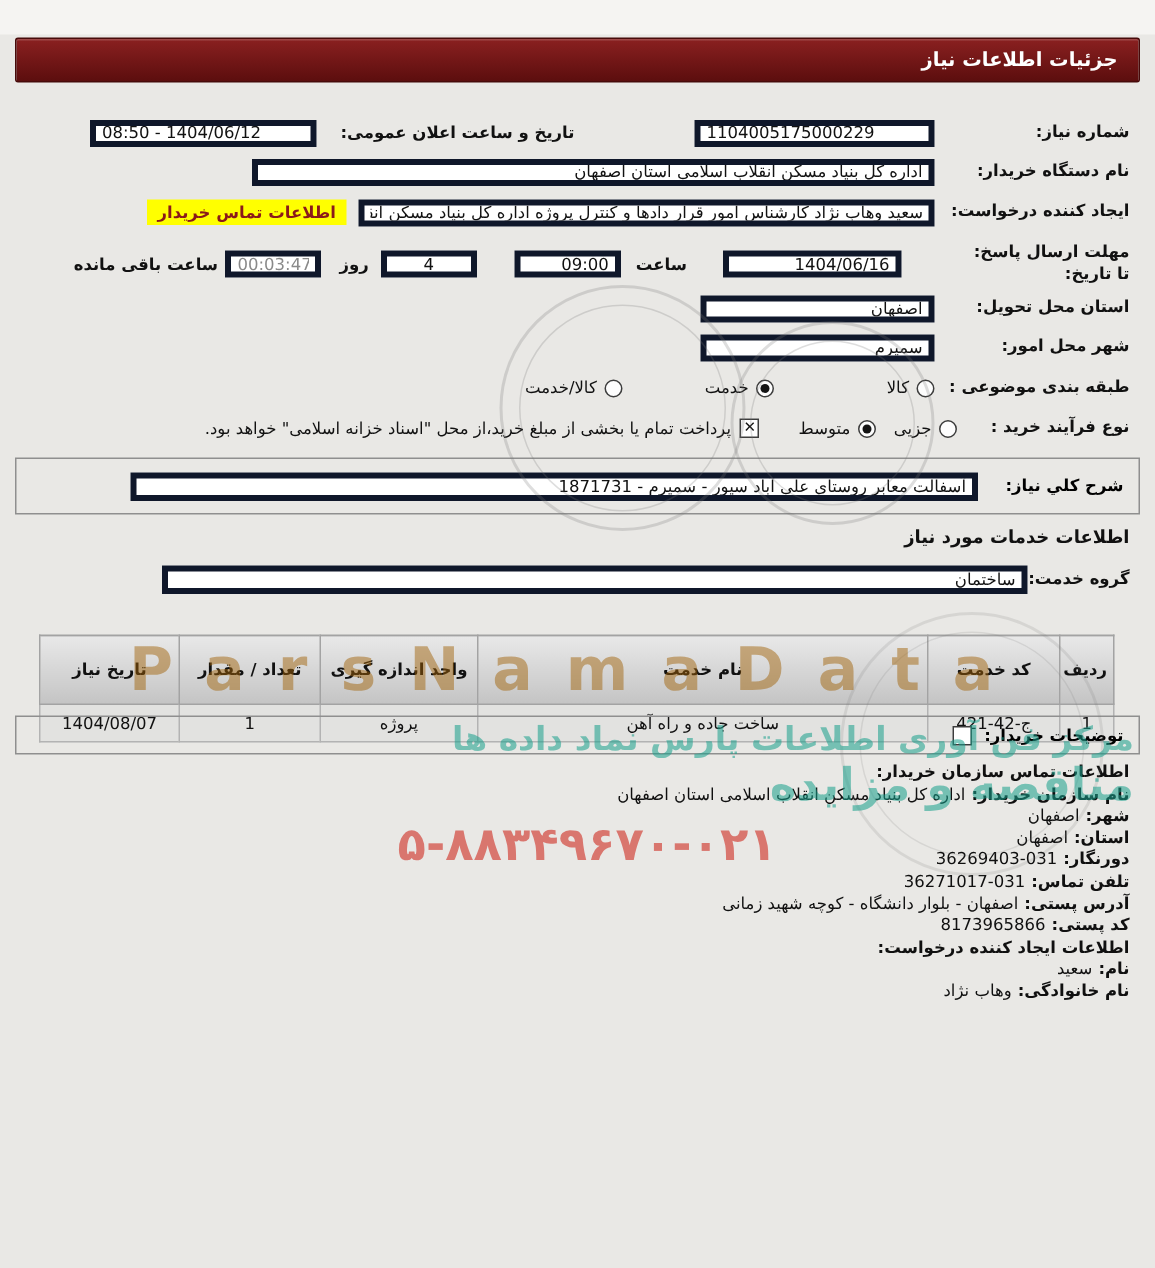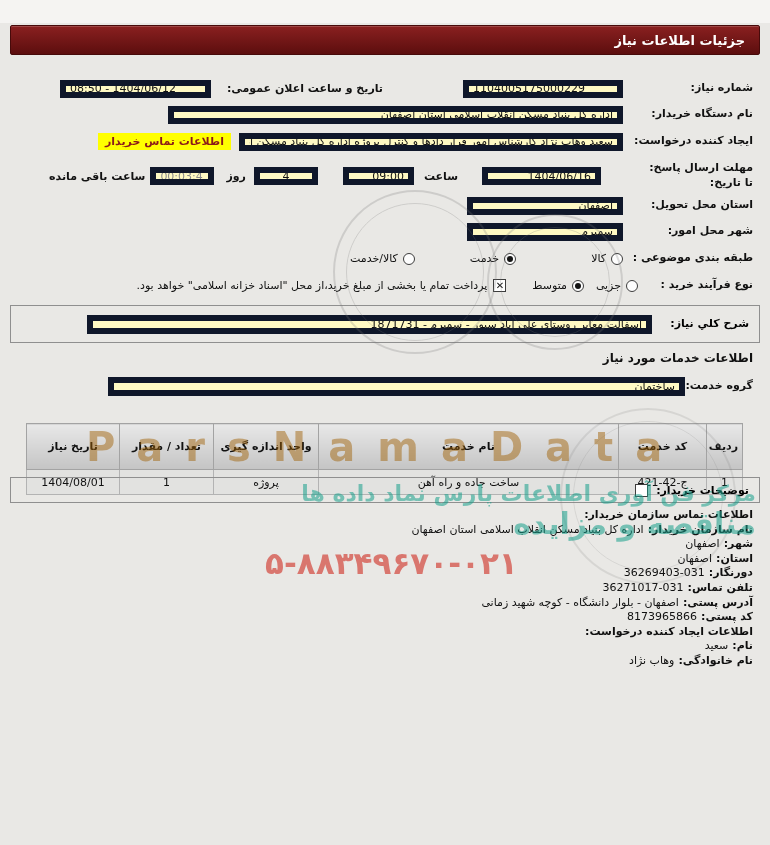--- a/index.html
+++ b/index.html
@@ -17,21 +17,21 @@
     background:linear-gradient(var(--header_bg,#8a2020), #5c0e0e);
     border:1px solid #470a0a; border-radius:2px;
     color:#fff; font-size:13px; font-weight:bold;
     display:flex; align-items:center; padding:0 14px;
     box-shadow:inset 0 1px 0 rgba(255,255,255,.18);
   }
   .row { position:absolute; right:17px; display:flex; direction:rtl; align-items:center; height:19px; font-size:11px; color:#111; }
   .lbl { font-weight:bold; white-space:nowrap; }
   .lblcol { width:130px; text-align:right; font-weight:bold; font-size:11px; line-height:1.35; }
   input.box {
-    background:#fef9c3; border:6px solid #0f172a; height:18px;
+    background:#ffffff; border:4px solid #0f172a; height:18px;
     font:11px "DejaVu Sans", sans-serif; padding:0 4px; direction:rtl; color:#111;
     border-radius:0; outline:none;
   }
   input.box.ltr { direction:ltr; text-align:left; }
   input.box.center { text-align:center; }
   input.box.gray { color:#8a8a8a; }
   .hl {
     background:var(--accent_yellow,#ffff00); color:var(--link_red,#8b1a1a);
     font-weight:bold; font-size:11px; padding:2px 7px; white-space:nowrap; cursor:pointer;
   }
@@ -174,21 +174,21 @@
       <th>تاریخ نیاز</th>
     </tr>
   </thead>
   <tbody>
     <tr>
       <td>1</td>
       <td>ج-42-421</td>
       <td class="name">ساخت جاده و راه آهن</td>
       <td>پروژه</td>
       <td>1</td>
-      <td>1404/08/01</td>
+      <td>1404/08/07</td>
     </tr>
   </tbody>
 </table>
 
 <div class="secbox" style="top:477px;height:26px;">
   <span class="lbl">توضیحات خریدار:</span>
   <span class="check" style="margin-right:8px"></span>
 </div>
 
 <div class="contact">

